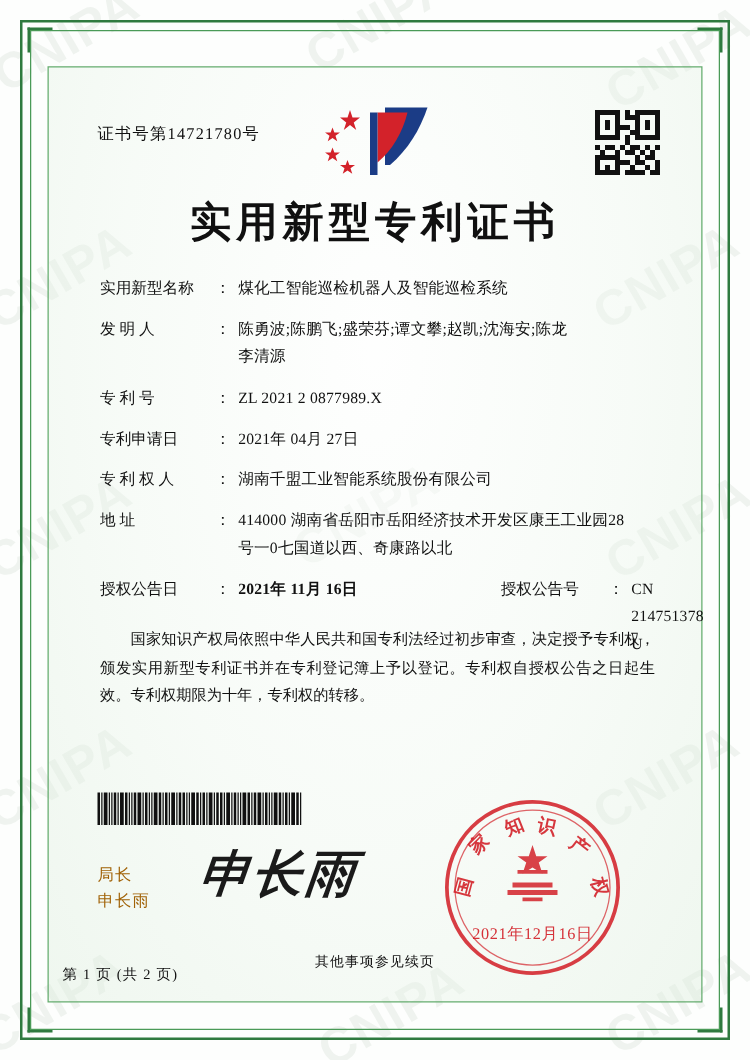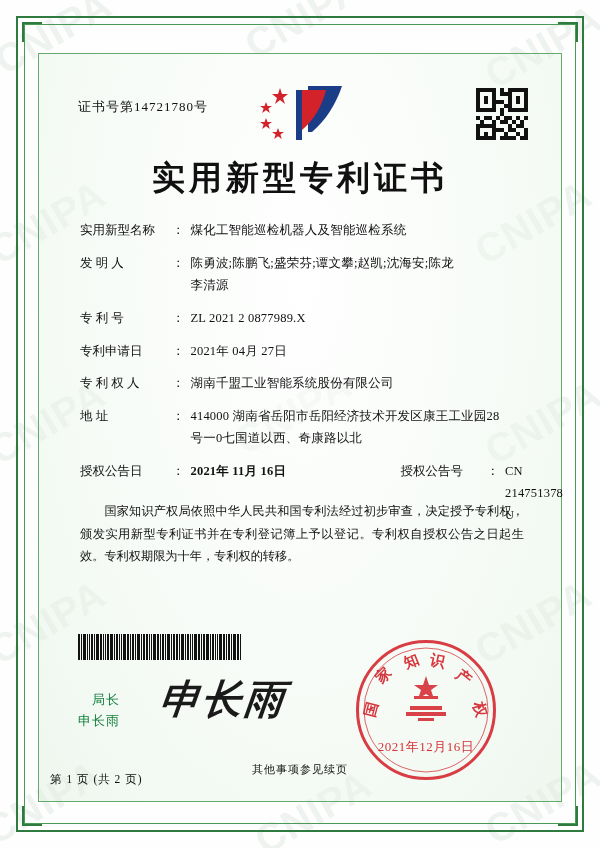--- a/index.html
+++ b/index.html
@@ -210,24 +210,23 @@
     background: #111;
     margin-right: 1px;
   }
 
   
   .sig-block {
     position: absolute;
     left: 28px;
     top: 630px;
     font-size: 13px;
-    color: #15803d;
+    color: #a16207;
     line-height: 1.6;
     letter-spacing: 1px;
-    text-align: right;
   }
   .sig-script {
     position: absolute;
     left: 110px;
     top: 612px;
     font-size: 40px;
     font-family: "DejaVu Serif", serif;
     font-style: italic;
     font-weight: bold;
     color: #1a1a1a;

